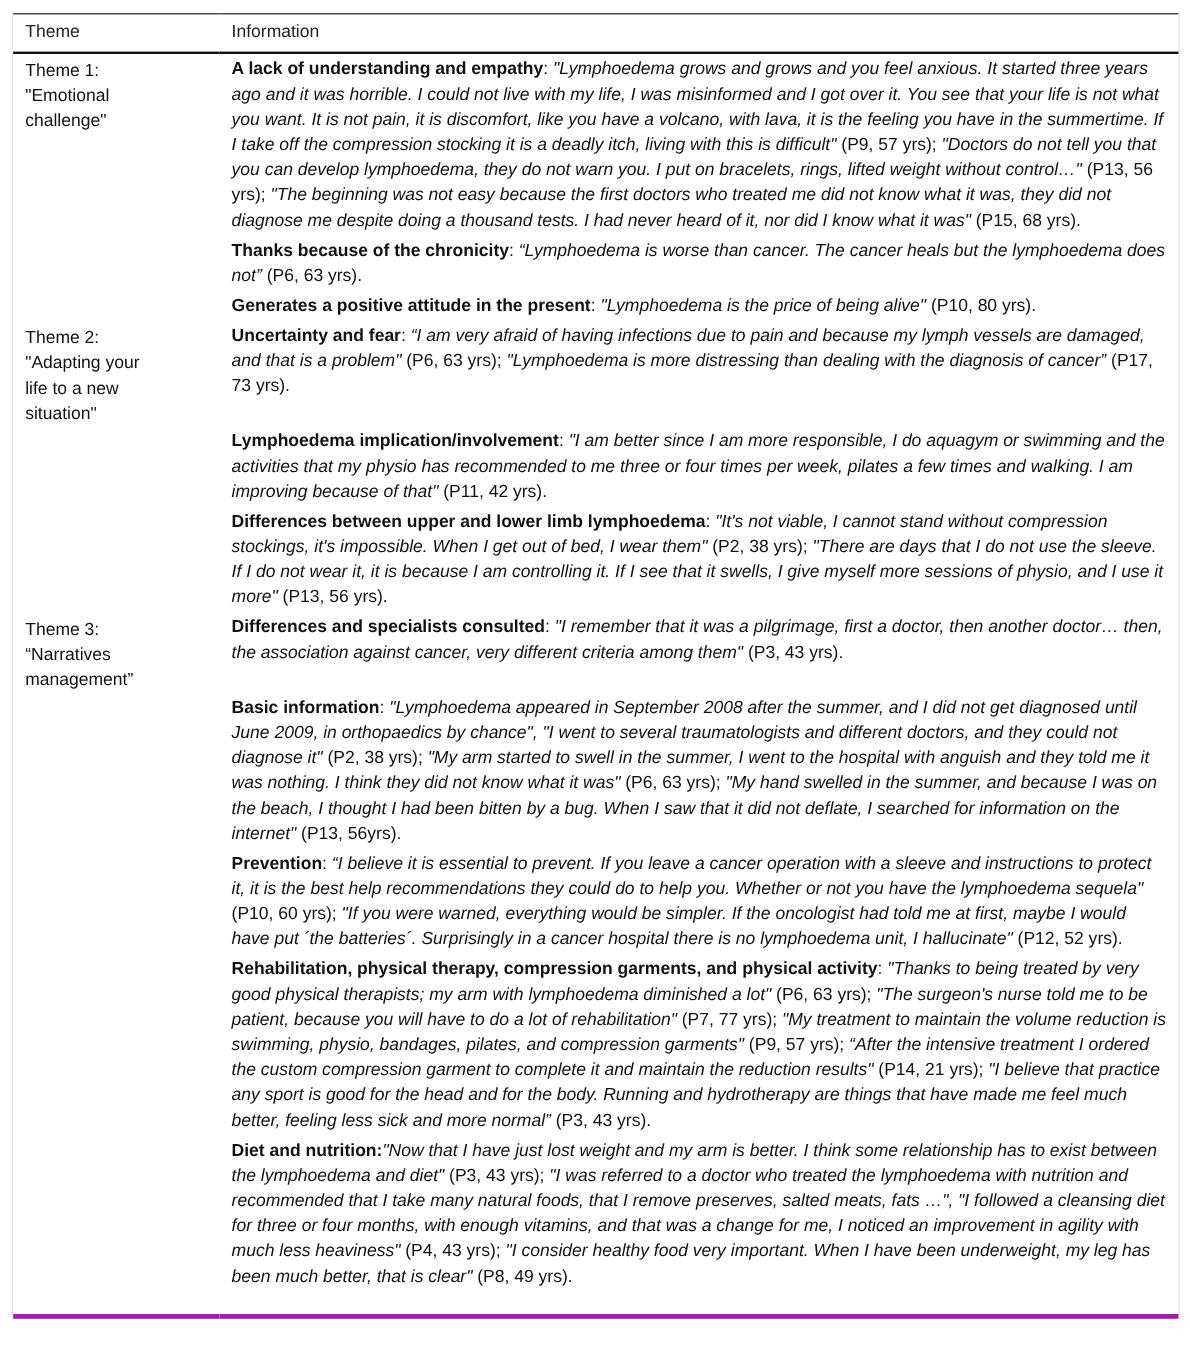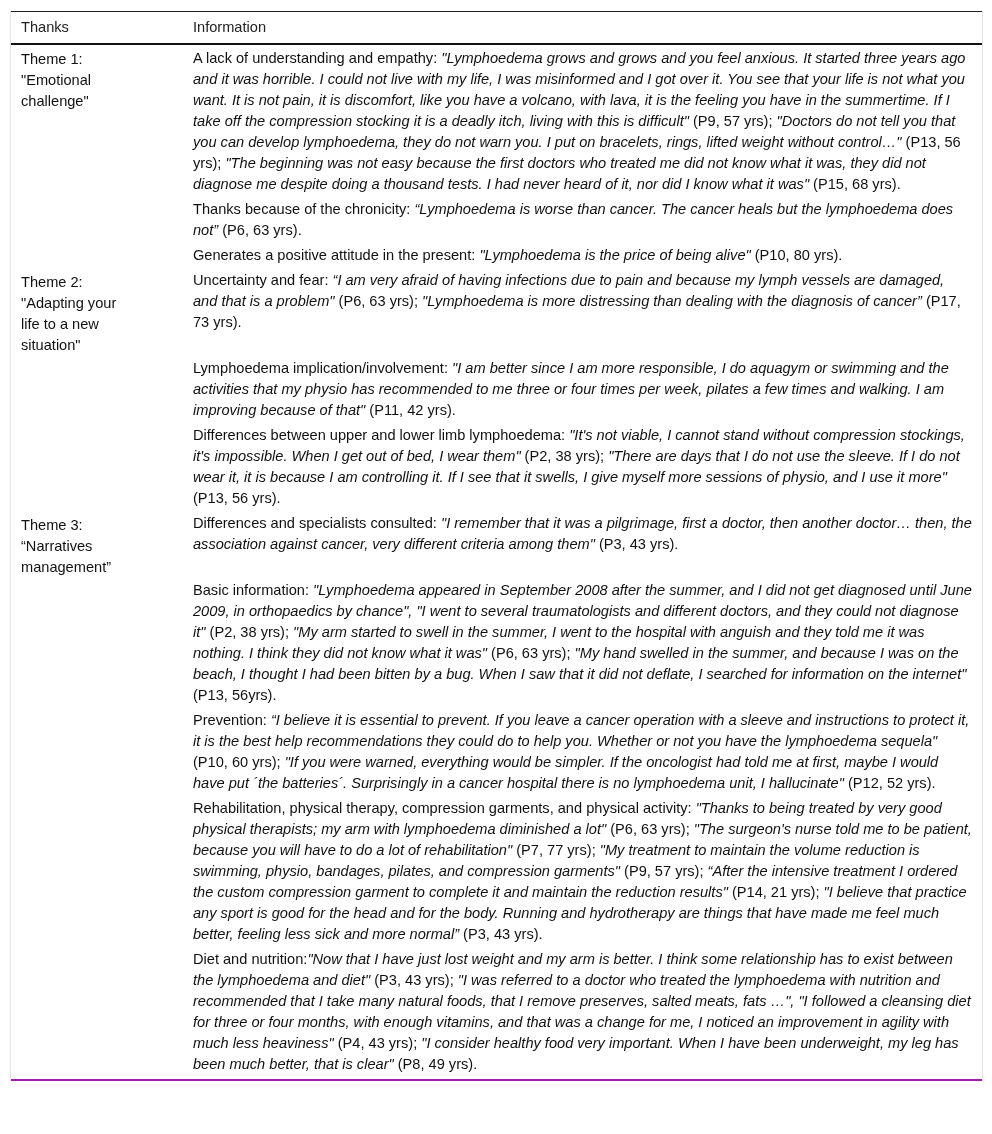--- a/index.html
+++ b/index.html
@@ -14,34 +14,34 @@
   table { border-collapse: collapse; width: 100%; font-size: 14.6px; line-height: 21px; }
   thead th {
     text-align: left; font-weight: normal; padding: 5px 10px 5px 10px;
     border-top: 1px solid #222; border-bottom: 2px solid #111;
     height: 21px; color: #222;
   }
   thead th.col-theme { width: 152px; }
   td { vertical-align: top; padding: 0 10px; }
   td.theme-cell { font-weight: normal; padding-top: 4px; }
   .narr { padding: 2px 0 2px 0; }
-  .narr .label { font-weight: normal; }
+  .narr .label { font-weight: bold; }
   .narr .q { font-style: italic; }
   .narr.gap { padding-bottom: 23px; }
   .first-cell .narr:first-child { padding-top: 3px; }
-  tbody tr.last td { border-bottom: 2px solid #a21caf; padding-bottom: 2px; }
+  tbody tr.last td { border-bottom: 4px solid #a21caf; padding-bottom: 18px; }
 </style>
 </head>
 <body>
 
 <div class="table-wrap">
 <table>
   <thead>
     <tr>
-      <th class="col-theme">Thanks</th>
+      <th class="col-theme">Theme</th>
       <th>Information</th>
     </tr>
   </thead>
   <tbody>
 
     <tr>
       <td class="theme-cell">
         <div>Theme 1:</div>
         <div>"Emotional</div>
         <div>challenge"</div>

